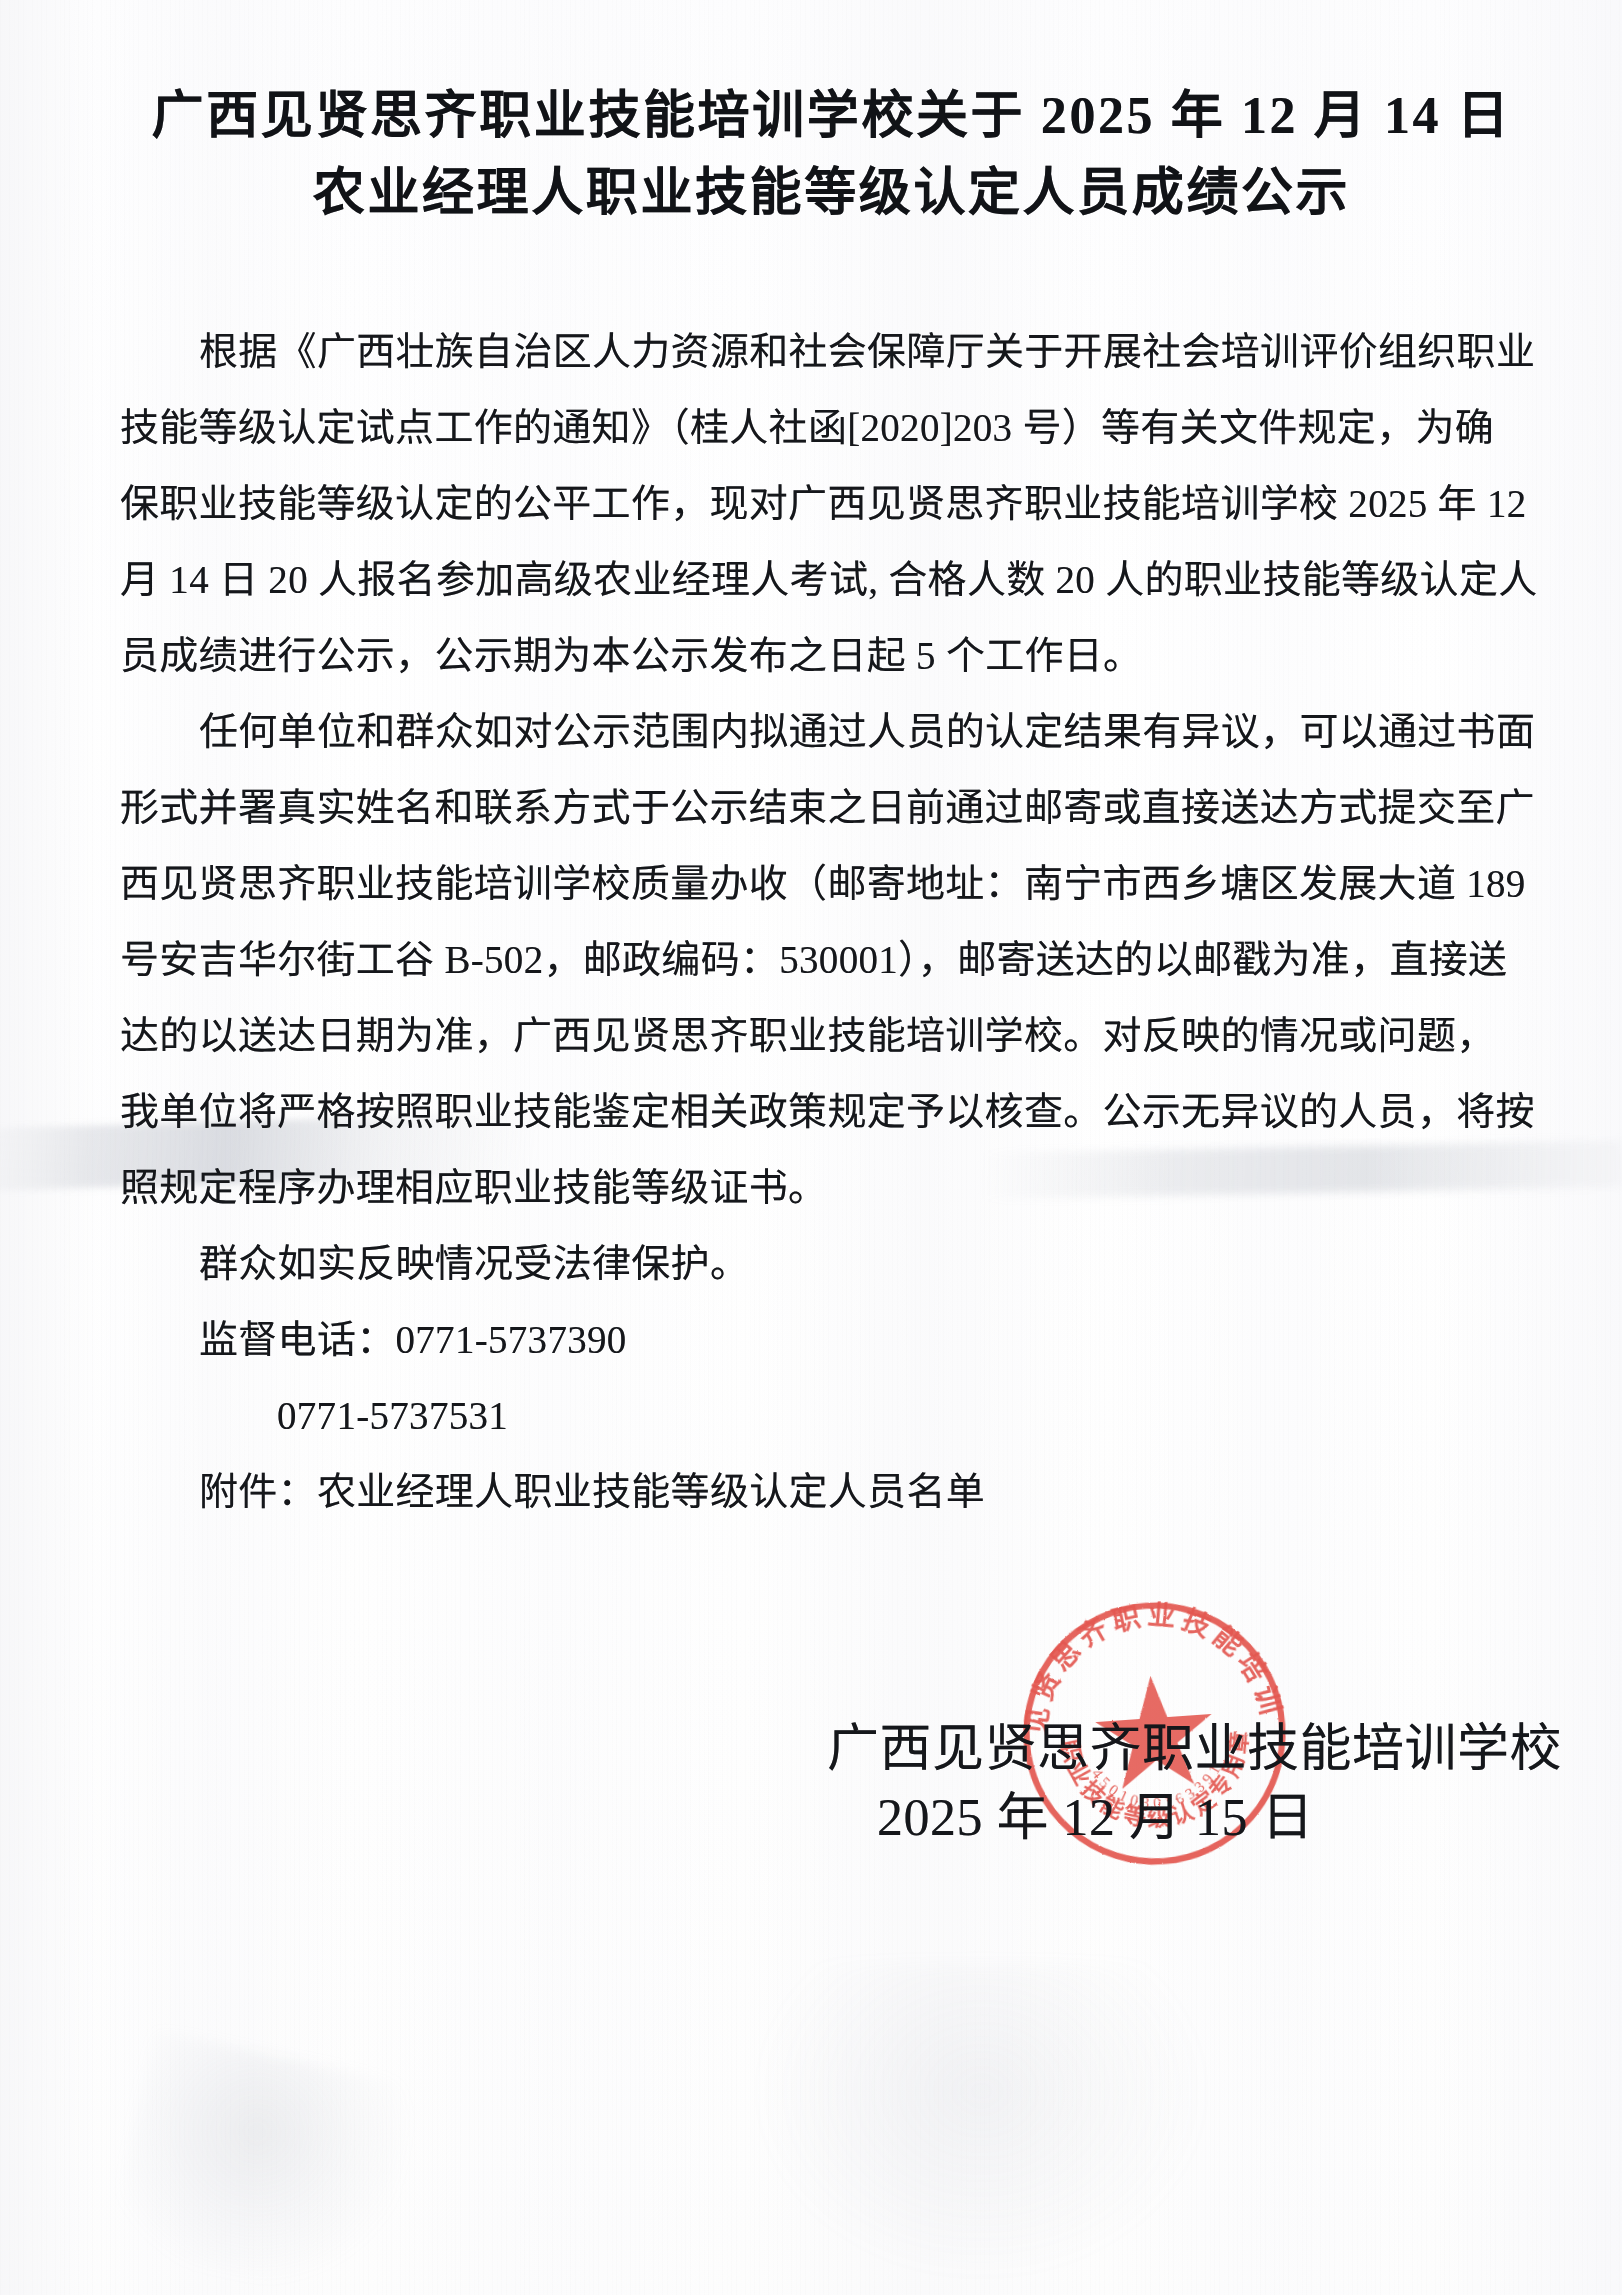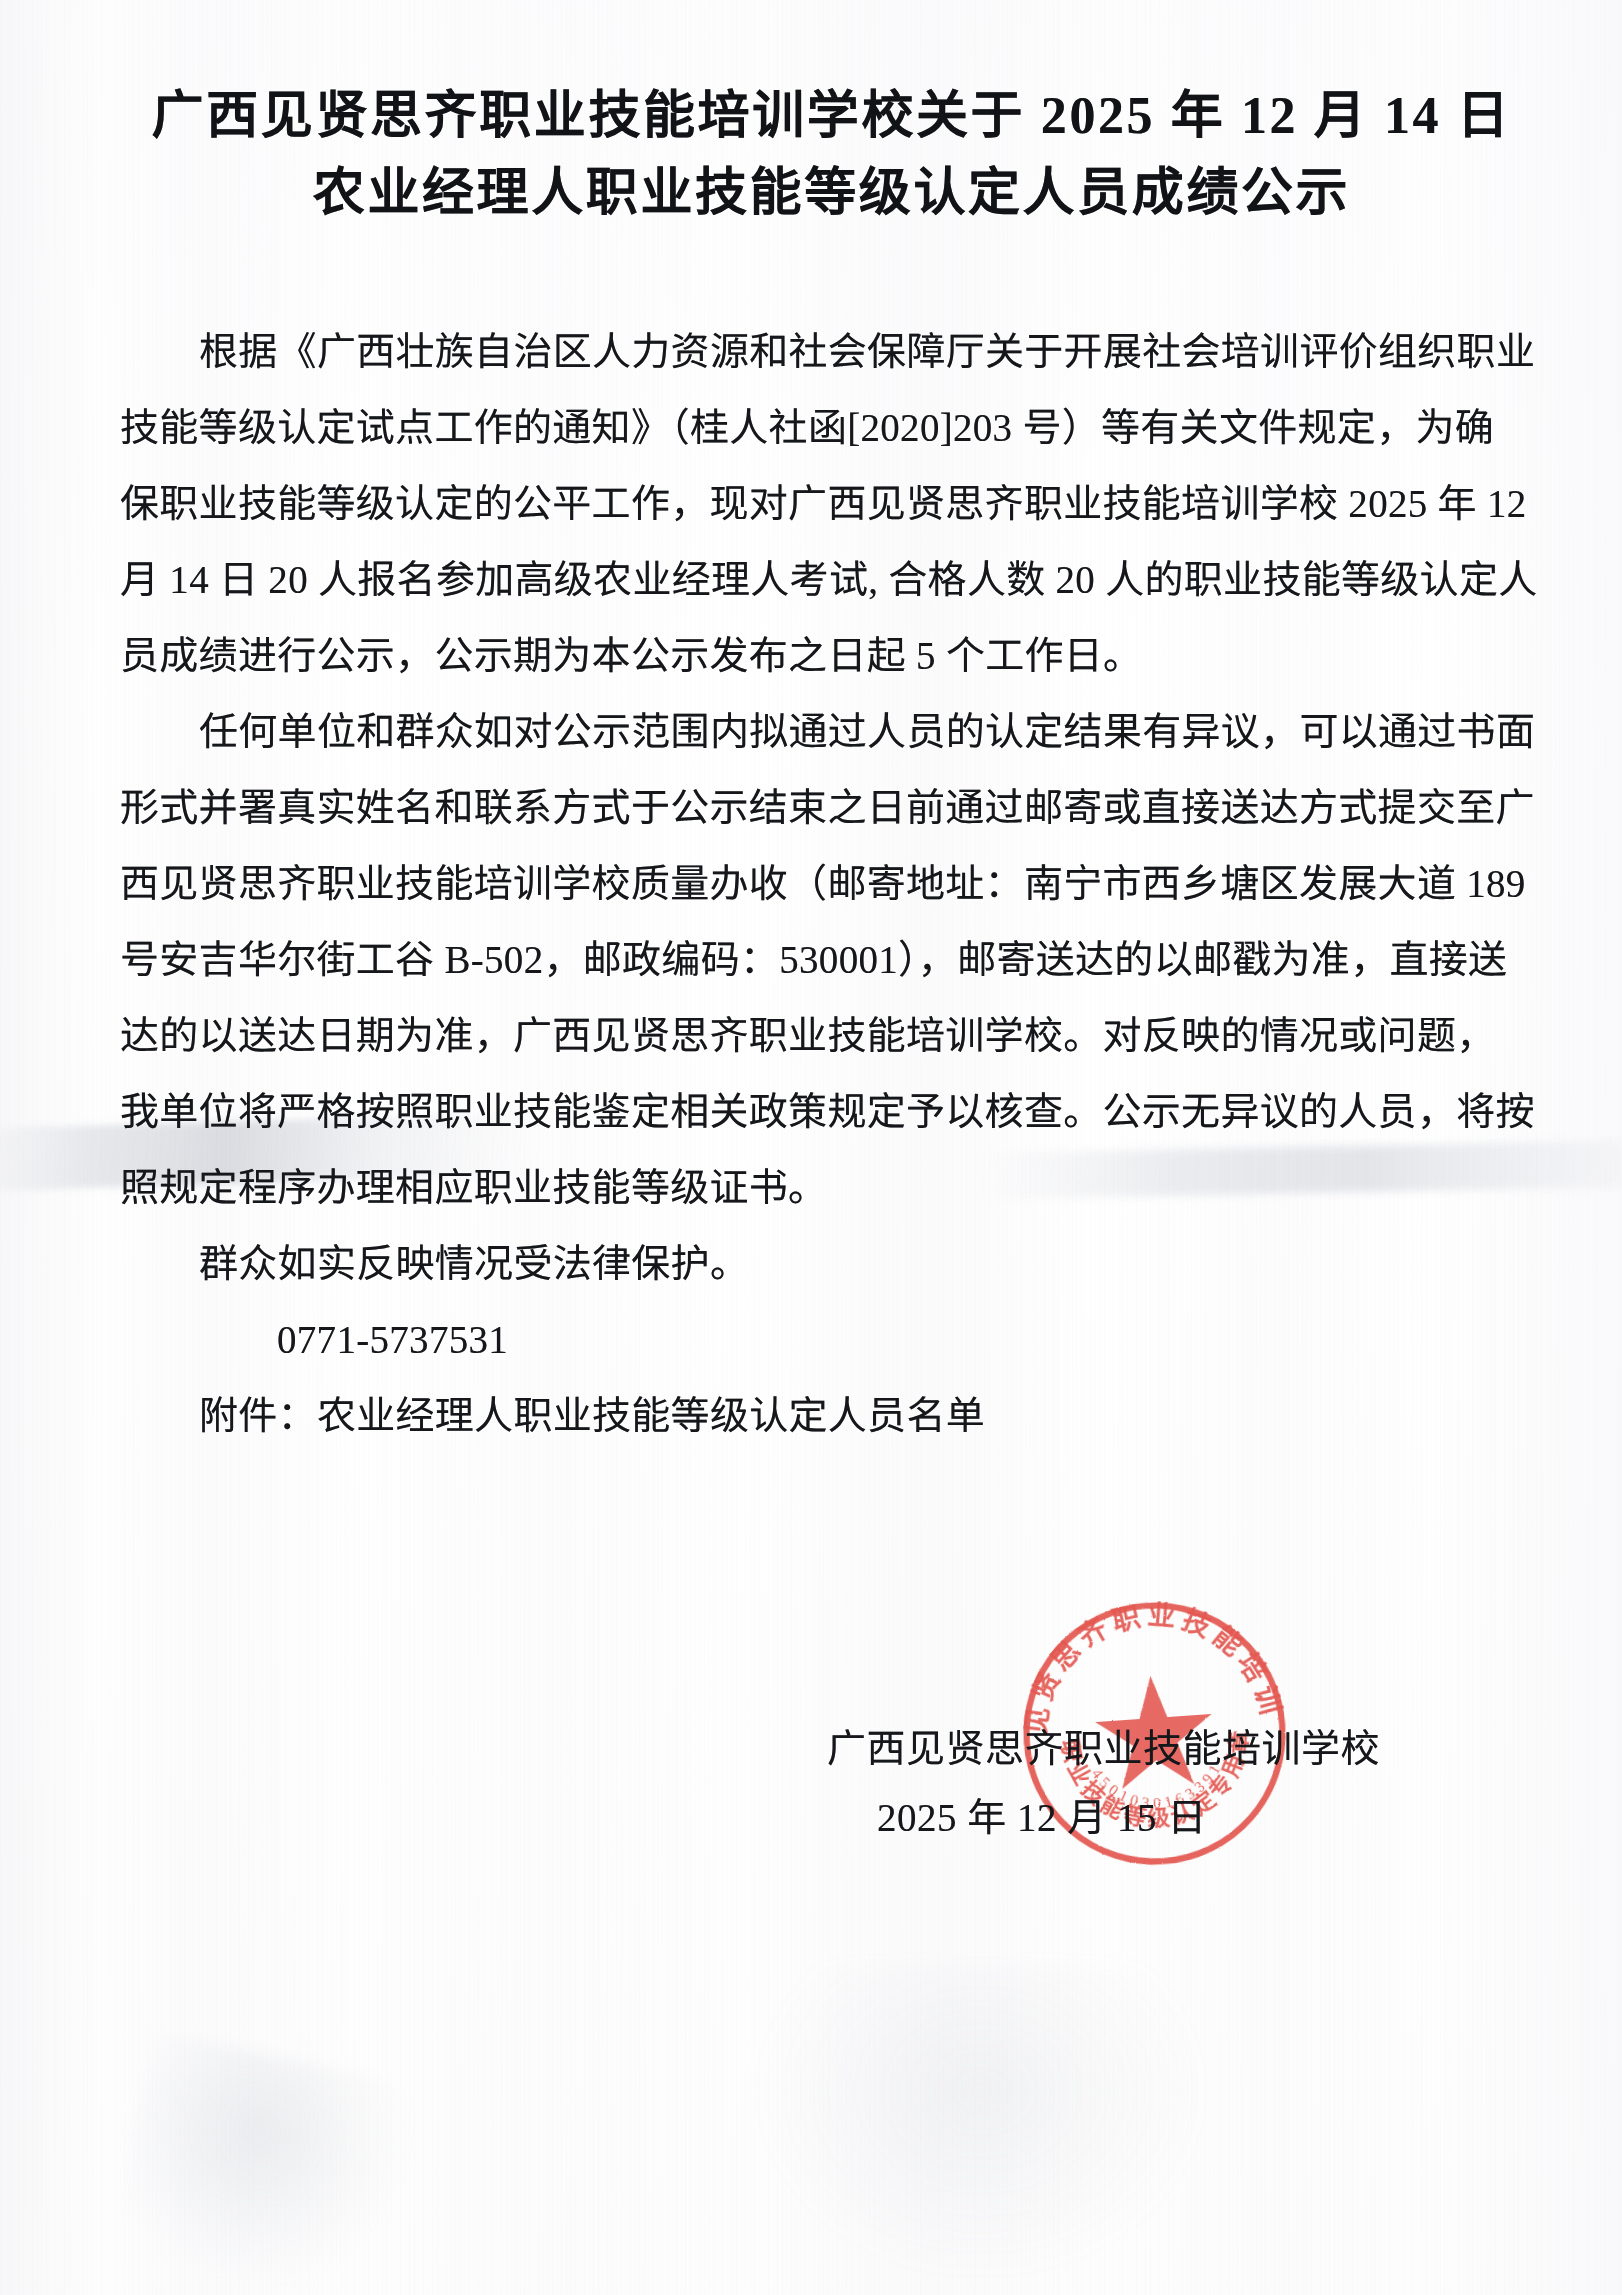--- a/index.html
+++ b/index.html
@@ -158,21 +158,21 @@
   
   .sign-block {
     position: absolute;
     left: 827px;
     top: 1714px;
     width: 620px;
     z-index: 6;
     text-align: left;
   }
   .sign-line {
-    font-size: 39px;
+    font-size: 52px;
     line-height: 69px;
     letter-spacing: 0.5px;
     white-space: nowrap;
     color: #15171b;
     font-family: "Liberation Serif", "DejaVu Serif", serif;
     text-shadow: 0 0 0.5px rgba(22,24,28,0.5);
   }
   .sign-date {
     padding-left: 50px;
   }
@@ -230,20 +230,21 @@
       <div class="line">达的以送达日期为准，广西见贤思齐职业技能培训学校。对反映的情况或问题，</div>
       <div class="line">我单位将严格按照职业技能鉴定相关政策规定予以核查。公示无异议的人员，将按</div>
       <div class="line">照规定程序办理相应职业技能等级证书。</div>
     </div>
 
     <div class="para">
       <div class="line indent">群众如实反映情况受法律保护。</div>
     </div>
 
     <div class="para">
+      <div class="line indent">监督电话：0771-5737390</div>
       <div class="line indent2">0771-5737531</div>
     </div>
 
     <div class="para">
       <div class="line indent">附件：农业经理人职业技能等级认定人员名单</div>
     </div>
 
   </div>
 
   <div class="seal">

